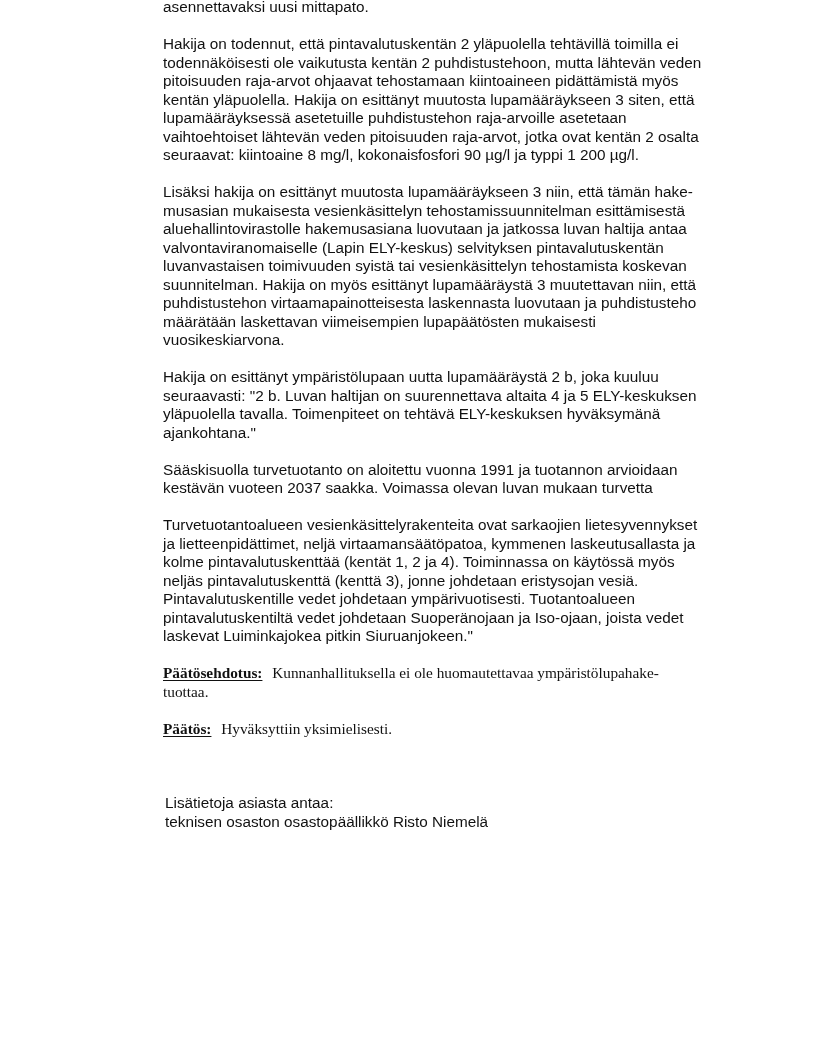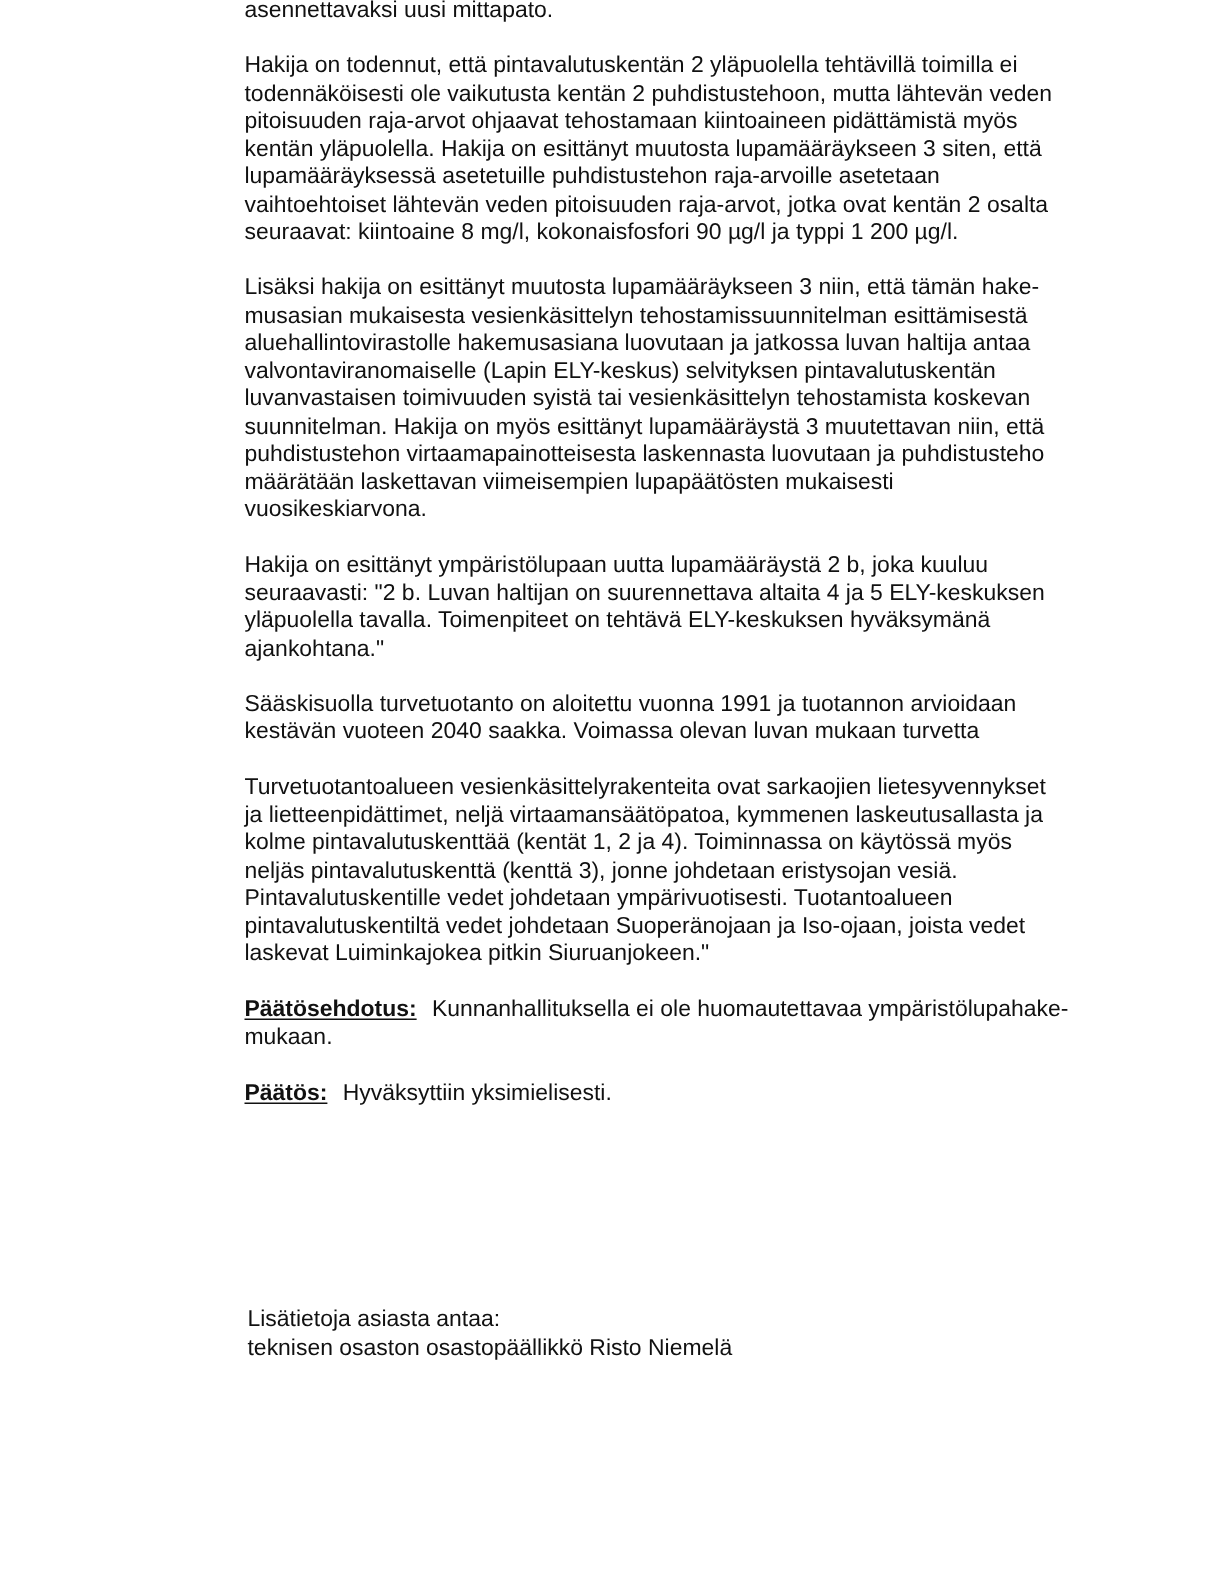--- a/index.html
+++ b/index.html
@@ -23,53 +23,54 @@
       top: -2px;
       width: 590px;
     }
     .para {
       margin: 0 0 18.5px 0;
       white-space: pre-line;
     }
     .line { display: block; white-space: nowrap; }
     .decision {
       margin: 0 0 18.5px 0;
+      font-family: Liberation Serif, serif;
     }
     .decision-label {
       font-weight: bold;
       text-decoration: underline;
       text-underline-offset: 2px;
       margin-right: 6px;
     }
     .contact {
       position: absolute;
       left: 165px;
-      top: 871px;
+      top: 794px;
       line-height: 18.5px;
     }
   </style>
 </head>
 <body>
 
 <div class="page">
   <div id="paragraphs">
       <div class="para"><span class="line">asennettavaksi uusi mittapato.</span></div>
       <div class="para"><span class="line">Hakija on todennut, että pintavalutuskentän 2 yläpuolella tehtävillä toimilla ei</span><span class="line">todennäköisesti ole vaikutusta kentän 2 puhdistustehoon, mutta lähtevän veden</span><span class="line">pitoisuuden raja-arvot ohjaavat tehostamaan kiintoaineen pidättämistä myös</span><span class="line">kentän yläpuolella. Hakija on esittänyt muutosta lupamääräykseen 3 siten, että</span><span class="line">lupamääräyksessä asetetuille puhdistustehon raja-arvoille asetetaan</span><span class="line">vaihtoehtoiset lähtevän veden pitoisuuden raja-arvot, jotka ovat kentän 2 osalta</span><span class="line">seuraavat: kiintoaine 8 mg/l, kokonaisfosfori 90 µg/l ja typpi 1 200 µg/l.</span></div>
       <div class="para"><span class="line">Lisäksi hakija on esittänyt muutosta lupamääräykseen 3 niin, että tämän hake-</span><span class="line">musasian mukaisesta vesienkäsittelyn tehostamissuunnitelman esittämisestä</span><span class="line">aluehallintovirastolle hakemusasiana luovutaan ja jatkossa luvan haltija antaa</span><span class="line">valvontaviranomaiselle (Lapin ELY-keskus) selvityksen pintavalutuskentän</span><span class="line">luvanvastaisen toimivuuden syistä tai vesienkäsittelyn tehostamista koskevan</span><span class="line">suunnitelman. Hakija on myös esittänyt lupamääräystä 3 muutettavan niin, että</span><span class="line">puhdistustehon virtaamapainotteisesta laskennasta luovutaan ja puhdistusteho</span><span class="line">määrätään laskettavan viimeisempien lupapäätösten mukaisesti</span><span class="line">vuosikeskiarvona.</span></div>
       <div class="para"><span class="line">Hakija on esittänyt ympäristölupaan uutta lupamääräystä 2 b, joka kuuluu</span><span class="line">seuraavasti: "2 b. Luvan haltijan on suurennettava altaita 4 ja 5 ELY-keskuksen</span><span class="line">yläpuolella tavalla. Toimenpiteet on tehtävä ELY-keskuksen hyväksymänä</span><span class="line">ajankohtana."</span></div>
-      <div class="para"><span class="line">Sääskisuolla turvetuotanto on aloitettu vuonna 1991 ja tuotannon arvioidaan</span><span class="line">kestävän vuoteen 2040 saakka. Voimassa olevan luvan mukaan turvetta</span></div>
+      <div class="para"><span class="line">Sääskisuolla turvetuotanto on aloitettu vuonna 1991 ja tuotannon arvioidaan</span><span class="line">kestävän vuoteen 2037 saakka. Voimassa olevan luvan mukaan turvetta</span></div>
       <div class="para"><span class="line">Turvetuotantoalueen vesienkäsittelyrakenteita ovat sarkaojien lietesyvennykset</span><span class="line">ja lietteenpidättimet, neljä virtaamansäätöpatoa, kymmenen laskeutusallasta ja</span><span class="line">kolme pintavalutuskenttää (kentät 1, 2 ja 4). Toiminnassa on käytössä myös</span><span class="line">neljäs pintavalutuskenttä (kenttä 3), jonne johdetaan eristysojan vesiä.</span><span class="line">Pintavalutuskentille vedet johdetaan ympärivuotisesti. Tuotantoalueen</span><span class="line">pintavalutuskentiltä vedet johdetaan Suoperänojaan ja Iso-ojaan, joista vedet</span><span class="line">laskevat Luiminkajokea pitkin Siuruanjokeen."</span></div>
     </div>
 
   <div class="decision">
     <span class="line">
       <span class="decision-label">Päätösehdotus:</span>
       <span>Kunnanhallituksella ei ole huomautettavaa ympäristölupahake-</span>
     </span>
-    <span class="line">mukaan.</span>
+    <span class="line">tuottaa.</span>
   </div>
 
   <div class="decision">
     <span class="line">
       <span class="decision-label">Päätös:</span>
       <span>Hyväksyttiin yksimielisesti.</span>
     </span>
   </div>
 </div>
 

